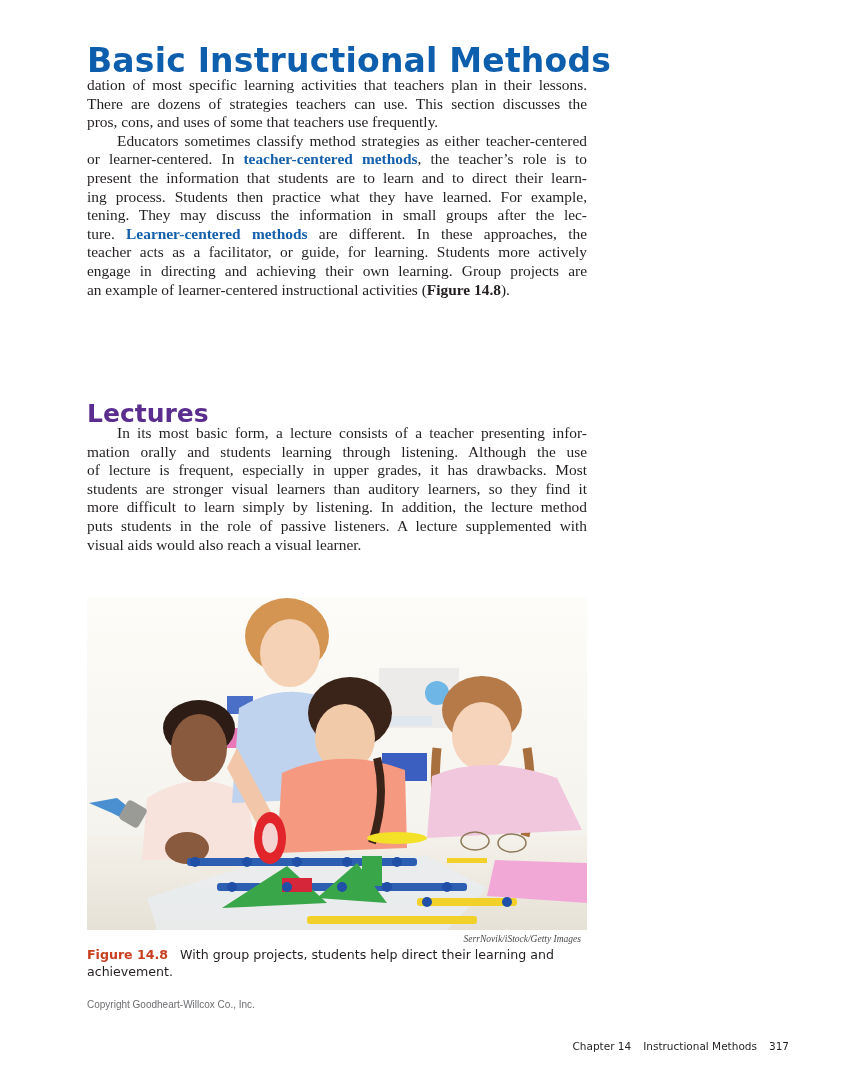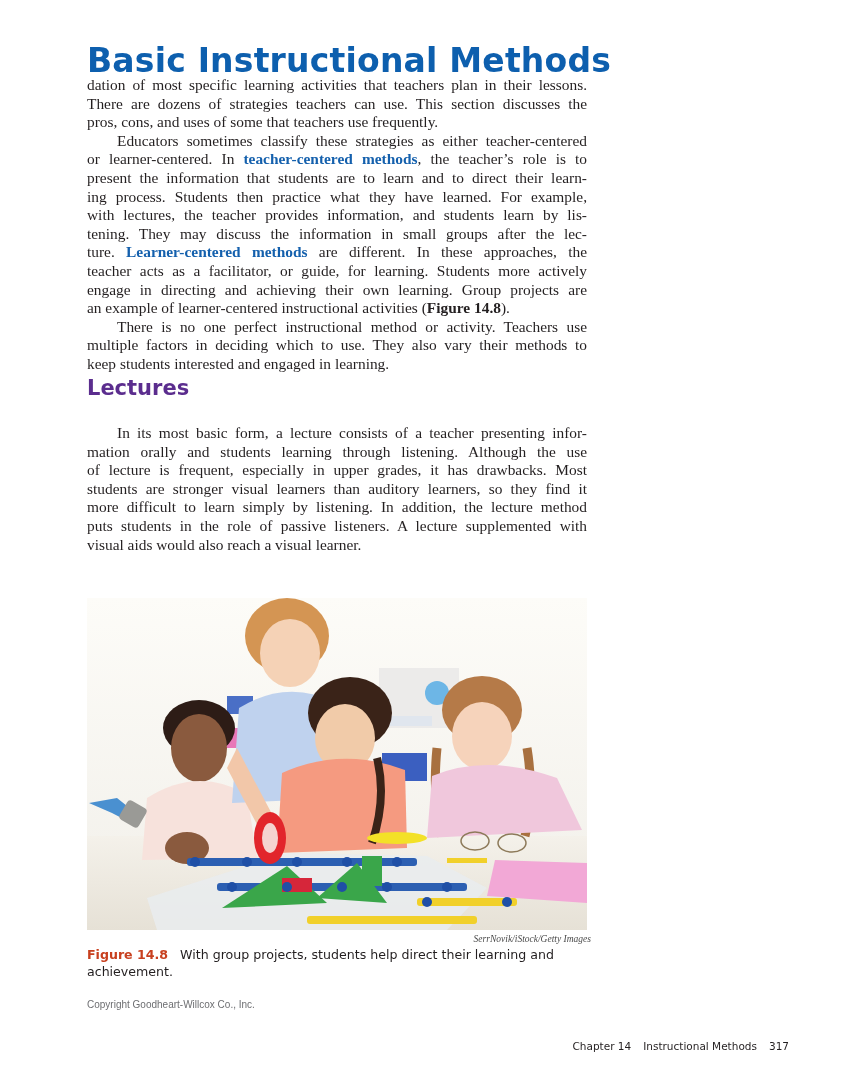--- a/index.html
+++ b/index.html
@@ -6,23 +6,23 @@
   html, body { width: 849px; height: 1087px; background: #ffffff; overflow: hidden; }
   body { position: relative; font-family: "Liberation Serif", "DejaVu Serif", serif; color: #231f20; }
 
   .page-title {
     position: absolute; left: 87px; top: 41px;
     font-family: "DejaVu Sans", "Liberation Sans", sans-serif;
     font-weight: bold; font-size: 33px; letter-spacing: 0.2px;
     color: var(--title-color);
   }
   .section-title {
-    position: absolute; left: 87px; top: 376px;
+    position: absolute; left: 87px; top: 399px;
     font-family: "DejaVu Sans", "Liberation Sans", sans-serif;
-    font-weight: bold; font-size: 21px;
+    font-weight: bold; font-size: 25px;
     color: var(--section-color);
   }
   .body-text {
     position: absolute; left: 87px; width: 500px;
     font-size: 15.4px; line-height: 18.6px; text-align: justify;
     hyphens: manual;
   }
   .body-text .line { display: block; text-align: justify; text-align-last: justify; text-indent: 0; white-space: nowrap; }
   .body-text .line.first { padding-left: 30px; }
   .body-text .line.last { text-align-last: left; }
@@ -33,21 +33,21 @@
   #intro { top: 76px; }
   #lectures-body { top: 424px; }
 
   .figure {
     position: absolute; left: 87px; top: 598px; width: 500px; height: 332px;
     overflow: hidden; background: #fbfaf6;
   }
   .figure svg { display: block; width: 100%; height: 100%; }
 
   .credit {
-    position: absolute; right: 258px; top: 934px;
+    position: absolute; right: 268px; top: 934px;
     font-style: italic; font-size: 9.5px; color: #4a4a4a;
   }
   .caption {
     position: absolute; left: 87px; top: 946px; width: 470px;
     font-family: "DejaVu Sans", "Liberation Sans", sans-serif;
     font-size: 12.6px; line-height: 17px; color: #231f20;
   }
   .caption .fig-label { color: var(--caption-color); font-weight: bold; margin-right: 12px; }
 
   .footer-left {
@@ -67,35 +67,29 @@
 
 <h1 class="page-title">Basic Instructional Methods</h1>
 
 <div class="body-text" id="intro">
   <div>
     <span class="line">dation of most specific learning activities that teachers plan in their lessons.</span>
     <span class="line">There are dozens of strategies teachers can use. This section discusses the</span>
     <span class="line last">pros, cons, and uses of some that teachers use frequently.</span>
   </div>
   <div>
-    <span class="line first"><span>Educators sometimes classify these strategies as either </span><span class="it">teacher-centered</span></span>
+    <span class="line first"><span>Educators sometimes classify method strategies as either </span><span class="it">teacher-centered</span></span>
     <span class="line">or <span class="it">learner-centered</span><span>. In </span><span class="term">teacher-centered methods</span><span>, the teacher’s role is to</span></span>
     <span class="line">present the information that students are to learn and to direct their learn-</span>
     <span class="line">ing process. Students then practice what they have learned. For example,</span>
-    <span class="line">with lectures, the teacher provides information, and students learn by lis-</span>
     <span class="line">tening. They may discuss the information in small groups after the lec-</span>
     <span class="line"><span>ture. </span><span class="term">Learner-centered methods</span><span> are different. In these approaches, the</span></span>
     <span class="line">teacher acts as a facilitator, or guide, for learning. Students more actively</span>
     <span class="line">engage in directing and achieving their own learning. Group projects are</span>
     <span class="line last"><span>an example of learner-centered instructional activities (</span><span class="fig-ref">Figure 14.8</span><span>).</span></span>
-  </div>
-  <div>
-    <span class="line first">There is no one perfect instructional method or activity. Teachers use</span>
-    <span class="line">multiple factors in deciding which to use. They also vary their methods to</span>
-    <span class="line last">keep students interested and engaged in learning.</span>
   </div>
 </div>
 
 <h2 class="section-title">Lectures</h2>
 
 <div class="body-text" id="lectures-body">
   <span class="line first">In its most basic form, a lecture consists of a teacher presenting infor-</span>
   <span class="line">mation orally and students learning through listening. Although the use</span>
   <span class="line">of lecture is frequent, especially in upper grades, it has drawbacks. Most</span>
   <span class="line">students are stronger visual learners than auditory learners, so they find it</span>

